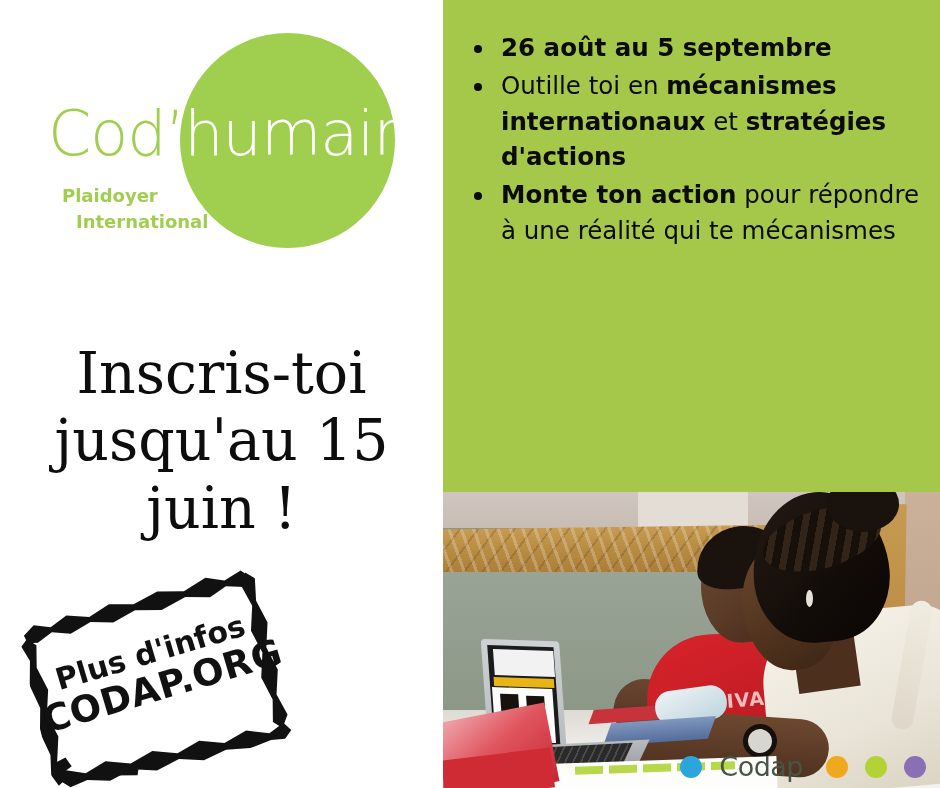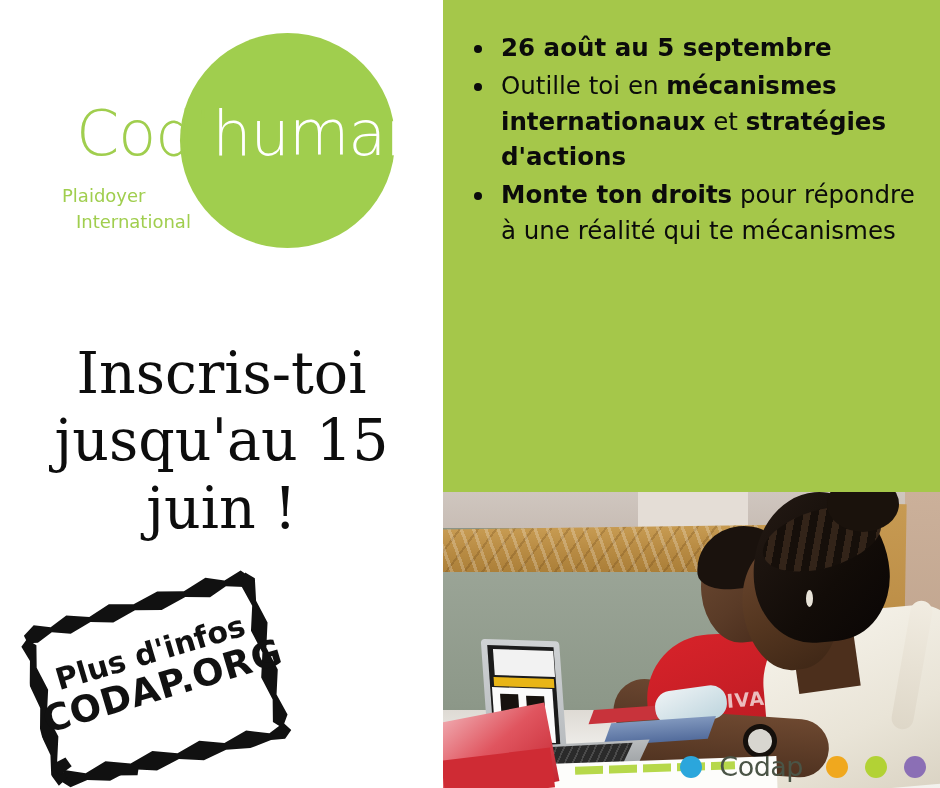--- a/index.html
+++ b/index.html
@@ -42,31 +42,31 @@
   #logo-wordmark {
     position: absolute;
     left: 48px; top: 103px;
     font-family: "DejaVu Sans", sans-serif;
     font-size: 62px;
     font-weight: 300;
     letter-spacing: -1px;
     line-height: 1;
     white-space: nowrap;
   }
-  #logo-wordmark .cod { color: #a0ce4e; margin-left: 28px; }
+  #logo-wordmark .cod { color: #a0ce4e; }
   #logo-wordmark .apos { color: #a0ce4e; }
   #logo-wordmark .action { color: #ffffff; }
   #logo-sub {
     position: absolute;
     left: 62px; top: 183px;
     font-family: "DejaVu Sans", sans-serif;
     font-size: 18px;
     line-height: 1.42;
     color: #a0ce4e;
-    font-weight: 400;
+    font-weight: 700;
   }
   #logo-sub .l2 { display: block; margin-left: 14px; }
 
   
   #headline {
     position: absolute;
     left: 0; top: 340px;
     width: 443px;
     text-align: center;
     font-family: "DejaVu Serif", "Liberation Serif", serif;
@@ -438,21 +438,21 @@
     </div>
 
   </div>
 
   <div id="right-panel">
 
     <div id="green-box" style="background: rgb(165, 199, 74);">
       <ul id="bullets">
           <li><b>26 août au 5 septembre</b></li>
           <li><span>Outille toi en </span><b>mécanismes internationaux</b><span> et </span><b>stratégies d'actions</b></li>
-          <li><b>Monte ton droits</b><span> pour répondre à une réalité qui te mécanismes</span></li>
+          <li><b>Monte ton action</b><span> pour répondre à une réalité qui te mécanismes</span></li>
         </ul>
     </div>
 
     <div id="photo">
       <div class="ph" id="ph-beige"></div>
       <div class="ph" id="ph-wall-paper"></div>
       <div class="ph" id="ph-wood"></div>
       <div class="ph" id="ph-wall"></div>
       <div class="ph" id="ph-post-r2"></div>
       <div class="ph" id="ph-post-r"></div>

